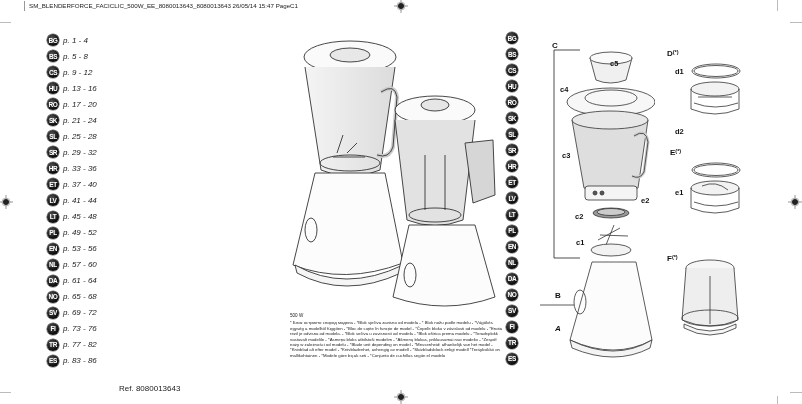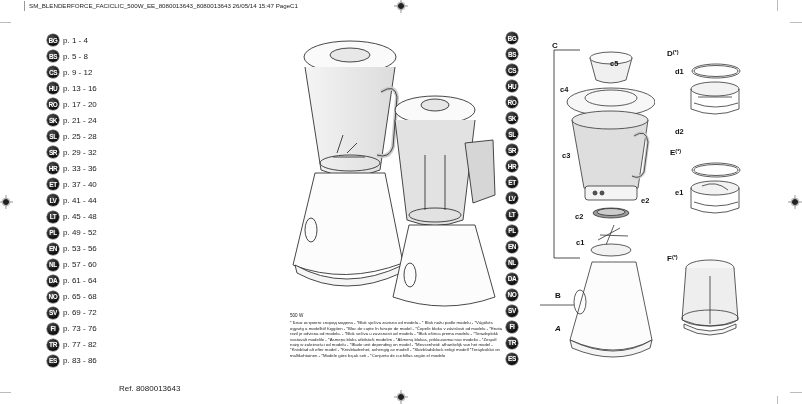--- a/index.html
+++ b/index.html
@@ -3,21 +3,21 @@
 <meta charset="utf-8">
 <style>
   html,body{margin:0;padding:0;background:#fff;}
   body{width:802px;height:404px;position:relative;overflow:hidden;font-family:"Liberation Sans",sans-serif;color:#1a1a1a;}
   .slug{position:absolute;left:24px;top:1px;height:10px;border-left:1px solid #999;padding-left:4px;font-size:6.2px;line-height:10px;white-space:nowrap;color:#222;}
   .crop{position:absolute;background:#bbb;}
   .reg{position:absolute;width:9px;height:9px;}
   .lang-list{position:absolute;left:47px;top:32px;}
   .lang-row{display:flex;align-items:center;height:16.05px;}
   .badge{width:12px;height:12px;border-radius:50%;background:radial-gradient(circle at 40% 35%,#555 0,#111 60%,#000 100%);color:#fff;font-size:6.5px;font-weight:bold;display:flex;align-items:center;justify-content:center;letter-spacing:-0.4px;box-shadow:0 0 0 0.6px #666;}
-  .pages{font-size:8px;margin-left:4px;color:#222;white-space:nowrap;}
+  .pages{font-size:8px;margin-left:4px;color:#222;white-space:nowrap;font-style:italic;}
   .ref{position:absolute;left:119px;top:362px;font-size:8px;color:#222;margin-top:22px;}
   .badge-col{position:absolute;left:506px;top:32px;}
   .badge-col .badge{margin-bottom:4.05px;}
   .note{position:absolute;left:290px;top:313px;width:213px;font-size:4.3px;line-height:5.4px;color:#222;}
   .note .title{font-size:4.6px;margin-bottom:2px;}
   .illus{position:absolute;}
   .lbl{position:absolute;font-size:8px;font-weight:bold;color:#111;}
   .lbl.sm{font-size:7.5px;}
   .lbl .sup{font-size:5.5px;vertical-align:top;}
 </style>

